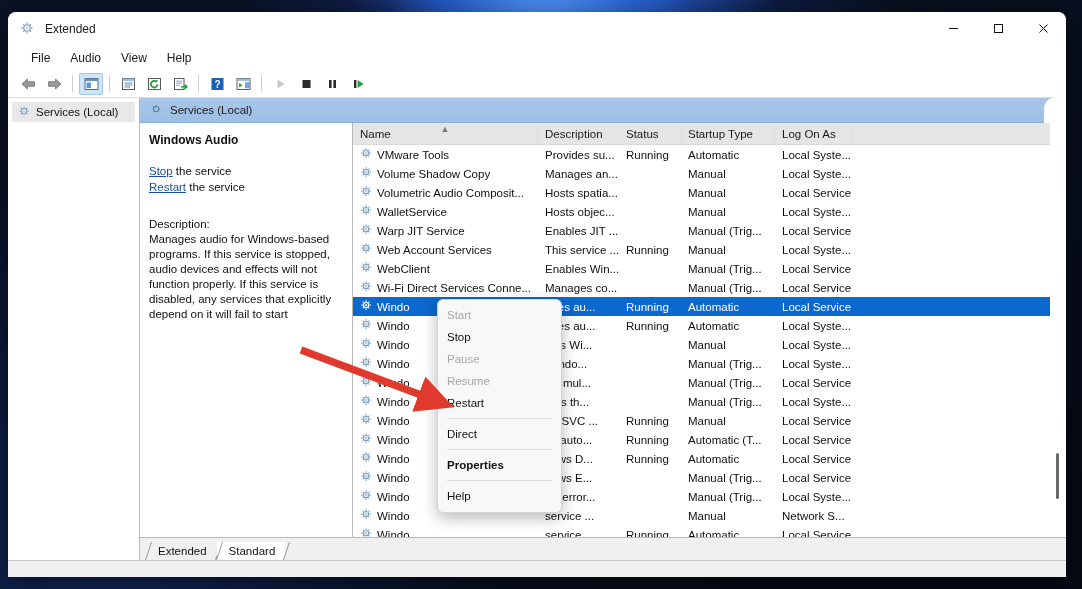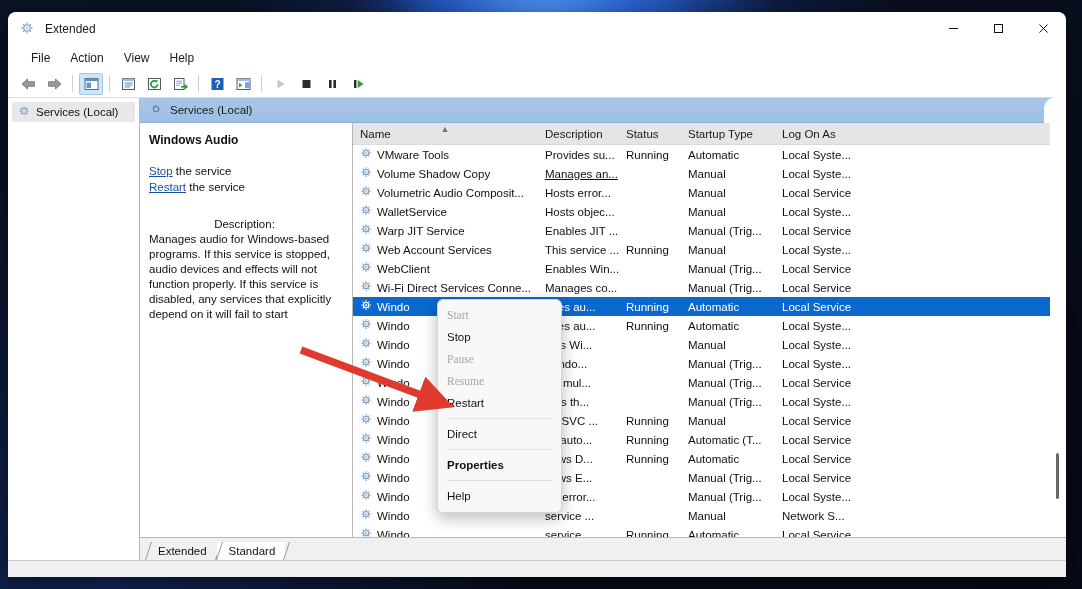--- a/index.html
+++ b/index.html
@@ -170,21 +170,21 @@
     box-sizing: border-box;
     font-size: 11.5px;
     color: #111;
     line-height: 15px;
   }
   .details-title { font-weight: bold; font-size: 12px; margin-bottom: 16px; }
   .details-link {
     color: #1a4f9c; text-decoration: underline; cursor: pointer;
   }
   .details-action { margin-bottom: 1px; }
-  .details-desc-label { margin-top: 22px; text-align: center; }
+  .details-desc-label { margin-top: 22px; }
   .details-desc { }
 
   
   .listwrap {
     flex: 1 1 auto;
     display: flex;
     flex-direction: column;
     min-width: 0;
     background: #fff;
     position: relative;
@@ -312,21 +312,21 @@
     color: #111;
     z-index: 40;
   }
   .ctxitem {
     height: 22px;
     display: flex; align-items: center;
     padding-left: 9px;
     padding-right: 8px;
     white-space: nowrap;
   }
-  .ctxitem.disabled { color: #a6a6a6; font-family: Liberation Serif, serif; }
+  .ctxitem.disabled { color: #a6a6a6; }
   .ctxitem.bold { font-weight: bold; }
   .ctxitem .arrow { margin-left: auto; font-size: 10px; color:#555; }
   .ctxsep {
     height: 1px; background: #dedede; margin: 4px 9px;
   }
 
   
   .annotation {
     position: absolute;
     left: 0; top: 0; width: 1082px; height: 589px;
@@ -366,21 +366,21 @@
     <div class="win-btn close">
       <svg width="11" height="11" viewBox="0 0 11 11">
           <line x1="1.5" y1="1.5" x2="9.5" y2="9.5" stroke="#111" stroke-width="1"></line>
           <line x1="9.5" y1="1.5" x2="1.5" y2="9.5" stroke="#111" stroke-width="1"></line>
         </svg>
     </div>
   </div>
 
   <div class="menubar">
     <div class="menubar-item">File</div>
-    <div class="menubar-item">Action</div>
+    <div class="menubar-item">Audio</div>
     <div class="menubar-item">View</div>
     <div class="menubar-item">Help</div>
   </div>
 
   <div class="toolbar">
     <div class="tb-btn">
       <svg width="17" height="14" viewBox="0 0 17 14">
           <path d="M7.5 2 L2 7 L7.5 12 L7.5 9.3 L14.5 9.3 L14.5 4.7 L7.5 4.7 Z" fill="#9a9a9a" stroke="#6f6f6f" stroke-width="0.8"></path>
         </svg>
     </div>
@@ -543,37 +543,37 @@
                 <div class="cell name" style="width: 185px;">
                   <span><svg class="gear" viewBox="0 0 16 16">
                       <g fill="none" stroke="#7fa0c0" stroke-width="1.5">
                         <circle cx="7.5" cy="7.5" r="3.2"></circle>
                         <path d="M7.5 1.6v1.7M7.5 11.7v1.7M1.6 7.5h1.7M11.7 7.5h1.7M3.3 3.3l1.2 1.2M10.3 10.3l1.2 1.2M11.7 3.3l-1.2 1.2M4.5 10.3l-1.2 1.2"></path>
                       </g>
                       <circle cx="7.5" cy="7.5" r="1.4" fill="#a9c3da"></circle>
                     </svg></span>
                   <span>Volume Shadow Copy</span>
                 </div>
-                <div class="cell" style="width: 81px; text-decoration: underline;">Manages an...</div>
+                <div class="cell" style="width: 81px;">Manages an...</div>
                 <div class="cell" style="width: 62px;"></div>
                 <div class="cell" style="width: 94px;">Manual</div>
                 <div class="cell" style="width: 78px;">Local Syste...</div>
               </div>
               <div class="row">
                 <div class="cell name" style="width: 185px;">
                   <span><svg class="gear" viewBox="0 0 16 16">
                       <g fill="none" stroke="#7fa0c0" stroke-width="1.5">
                         <circle cx="7.5" cy="7.5" r="3.2"></circle>
                         <path d="M7.5 1.6v1.7M7.5 11.7v1.7M1.6 7.5h1.7M11.7 7.5h1.7M3.3 3.3l1.2 1.2M10.3 10.3l1.2 1.2M11.7 3.3l-1.2 1.2M4.5 10.3l-1.2 1.2"></path>
                       </g>
                       <circle cx="7.5" cy="7.5" r="1.4" fill="#a9c3da"></circle>
                     </svg></span>
                   <span>Volumetric Audio Composit...</span>
                 </div>
-                <div class="cell" style="width: 81px;">Hosts error...</div>
+                <div class="cell" style="width: 81px;">Hosts spatia...</div>
                 <div class="cell" style="width: 62px;"></div>
                 <div class="cell" style="width: 94px;">Manual</div>
                 <div class="cell" style="width: 78px;">Local Service</div>
               </div>
               <div class="row">
                 <div class="cell name" style="width: 185px;">
                   <span><svg class="gear" viewBox="0 0 16 16">
                       <g fill="none" stroke="#7fa0c0" stroke-width="1.5">
                         <circle cx="7.5" cy="7.5" r="3.2"></circle>
                         <path d="M7.5 1.6v1.7M7.5 11.7v1.7M1.6 7.5h1.7M11.7 7.5h1.7M3.3 3.3l1.2 1.2M10.3 10.3l1.2 1.2M11.7 3.3l-1.2 1.2M4.5 10.3l-1.2 1.2"></path>

